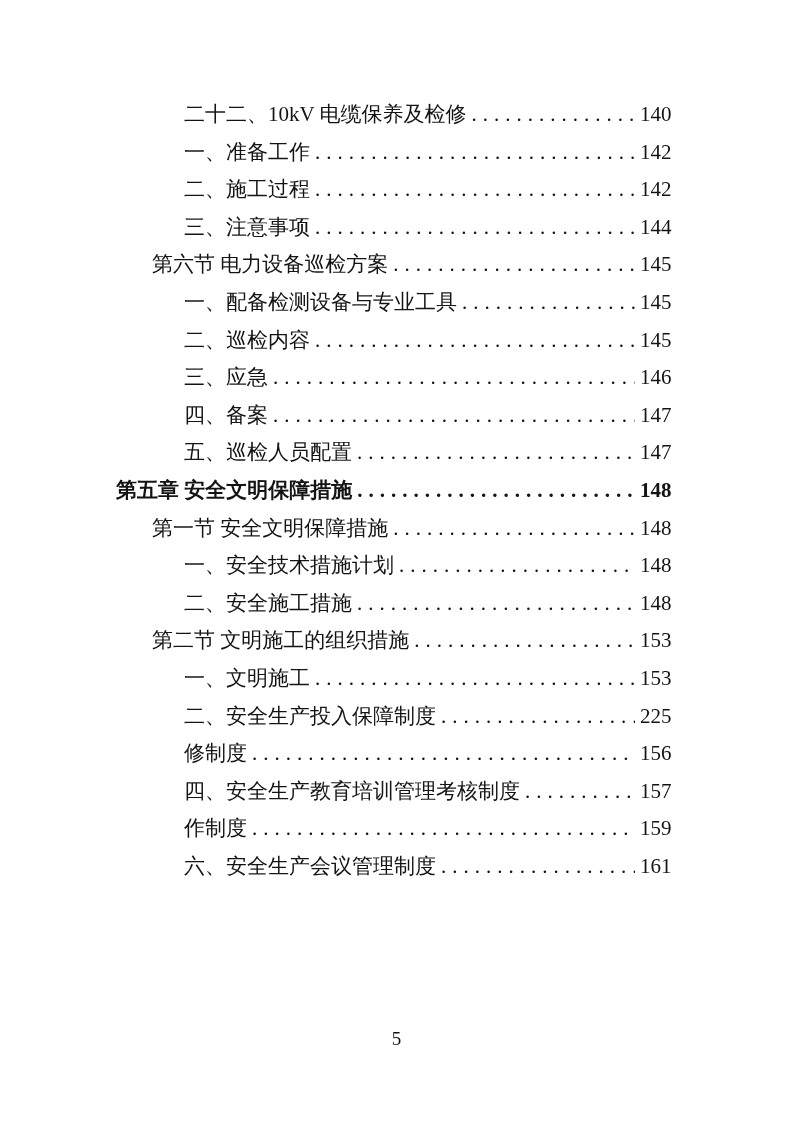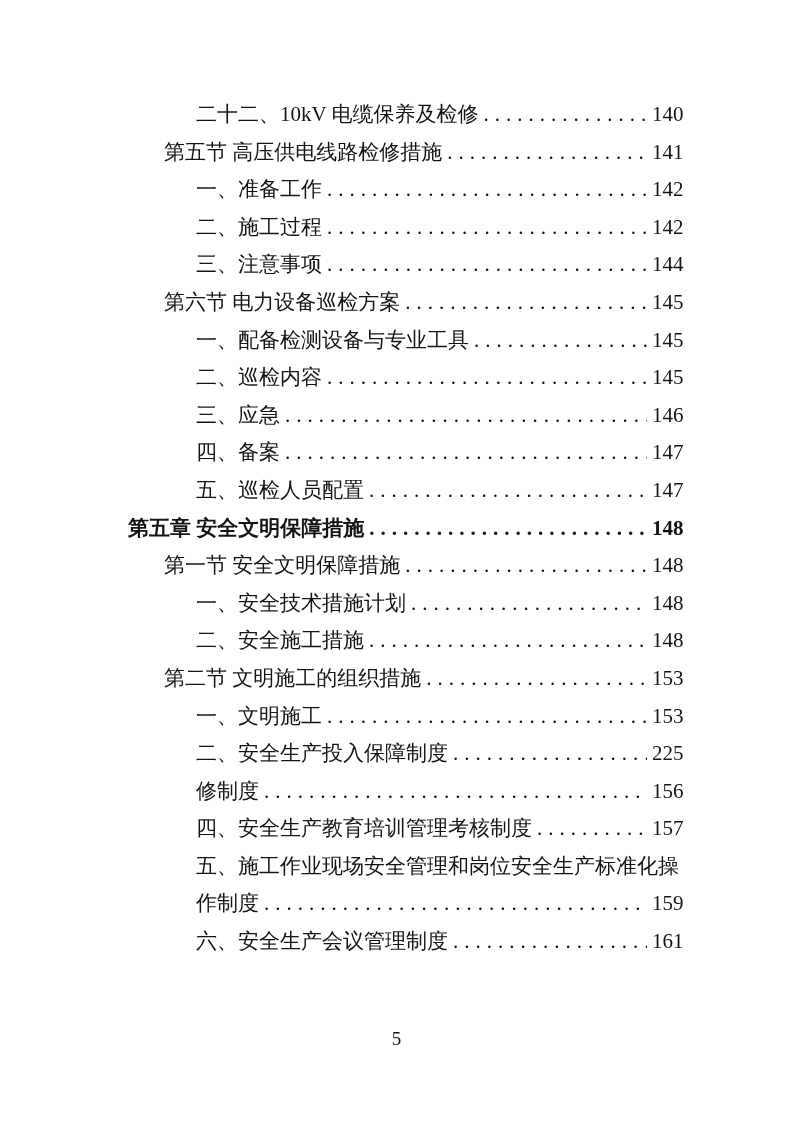--- a/index.html
+++ b/index.html
@@ -8,21 +8,21 @@
     width: 793px;
     height: 1122px;
     background: #ffffff;
     overflow: hidden;
     font-family: "Liberation Serif", "DejaVu Serif", serif;
     color: #141414;
   }
   .toc {
     position: absolute;
     top: 96px;
-    left: 128px;
+    left: 116px;
     width: 560px;
   }
   .toc-row {
     display: flex;
     align-items: baseline;
     height: 37.6px;
     line-height: 37.6px;
     font-size: 21px;
   }
   .lvl-chapter { padding-left: 0; font-weight: bold; }
@@ -61,25 +61,20 @@
 
 <div class="page">
   <div class="toc">
 
     <div class="toc-row lvl-item">
       <span class="t">二十二、10kV 电缆保养及检修</span>
       <span class="dots"></span>
       <span class="pg">140</span>
     </div>
 
-    <div class="toc-row lvl-section">
-      <span class="t">第五节 高压供电线路检修措施</span>
-      <span class="dots"></span>
-      <span class="pg">141</span>
-    </div>
 
     <div class="toc-row lvl-item">
       <span class="t">一、准备工作</span>
       <span class="dots"></span>
       <span class="pg">142</span>
     </div>
 
     <div class="toc-row lvl-item">
       <span class="t">二、施工过程</span>
       <span class="dots"></span>
@@ -176,23 +171,20 @@
       <span class="dots"></span>
       <span class="pg">156</span>
     </div>
 
     <div class="toc-row lvl-item">
       <span class="t">四、安全生产教育培训管理考核制度</span>
       <span class="dots"></span>
       <span class="pg">157</span>
     </div>
 
-    <div class="toc-row lvl-item">
-      <span class="t">五、施工作业现场安全管理和岗位安全生产标准化操</span>
-    </div>
 
     <div class="toc-row lvl-item-cont">
       <span class="t">作制度</span>
       <span class="dots"></span>
       <span class="pg">159</span>
     </div>
 
     <div class="toc-row lvl-item">
       <span class="t">六、安全生产会议管理制度</span>
       <span class="dots"></span>

